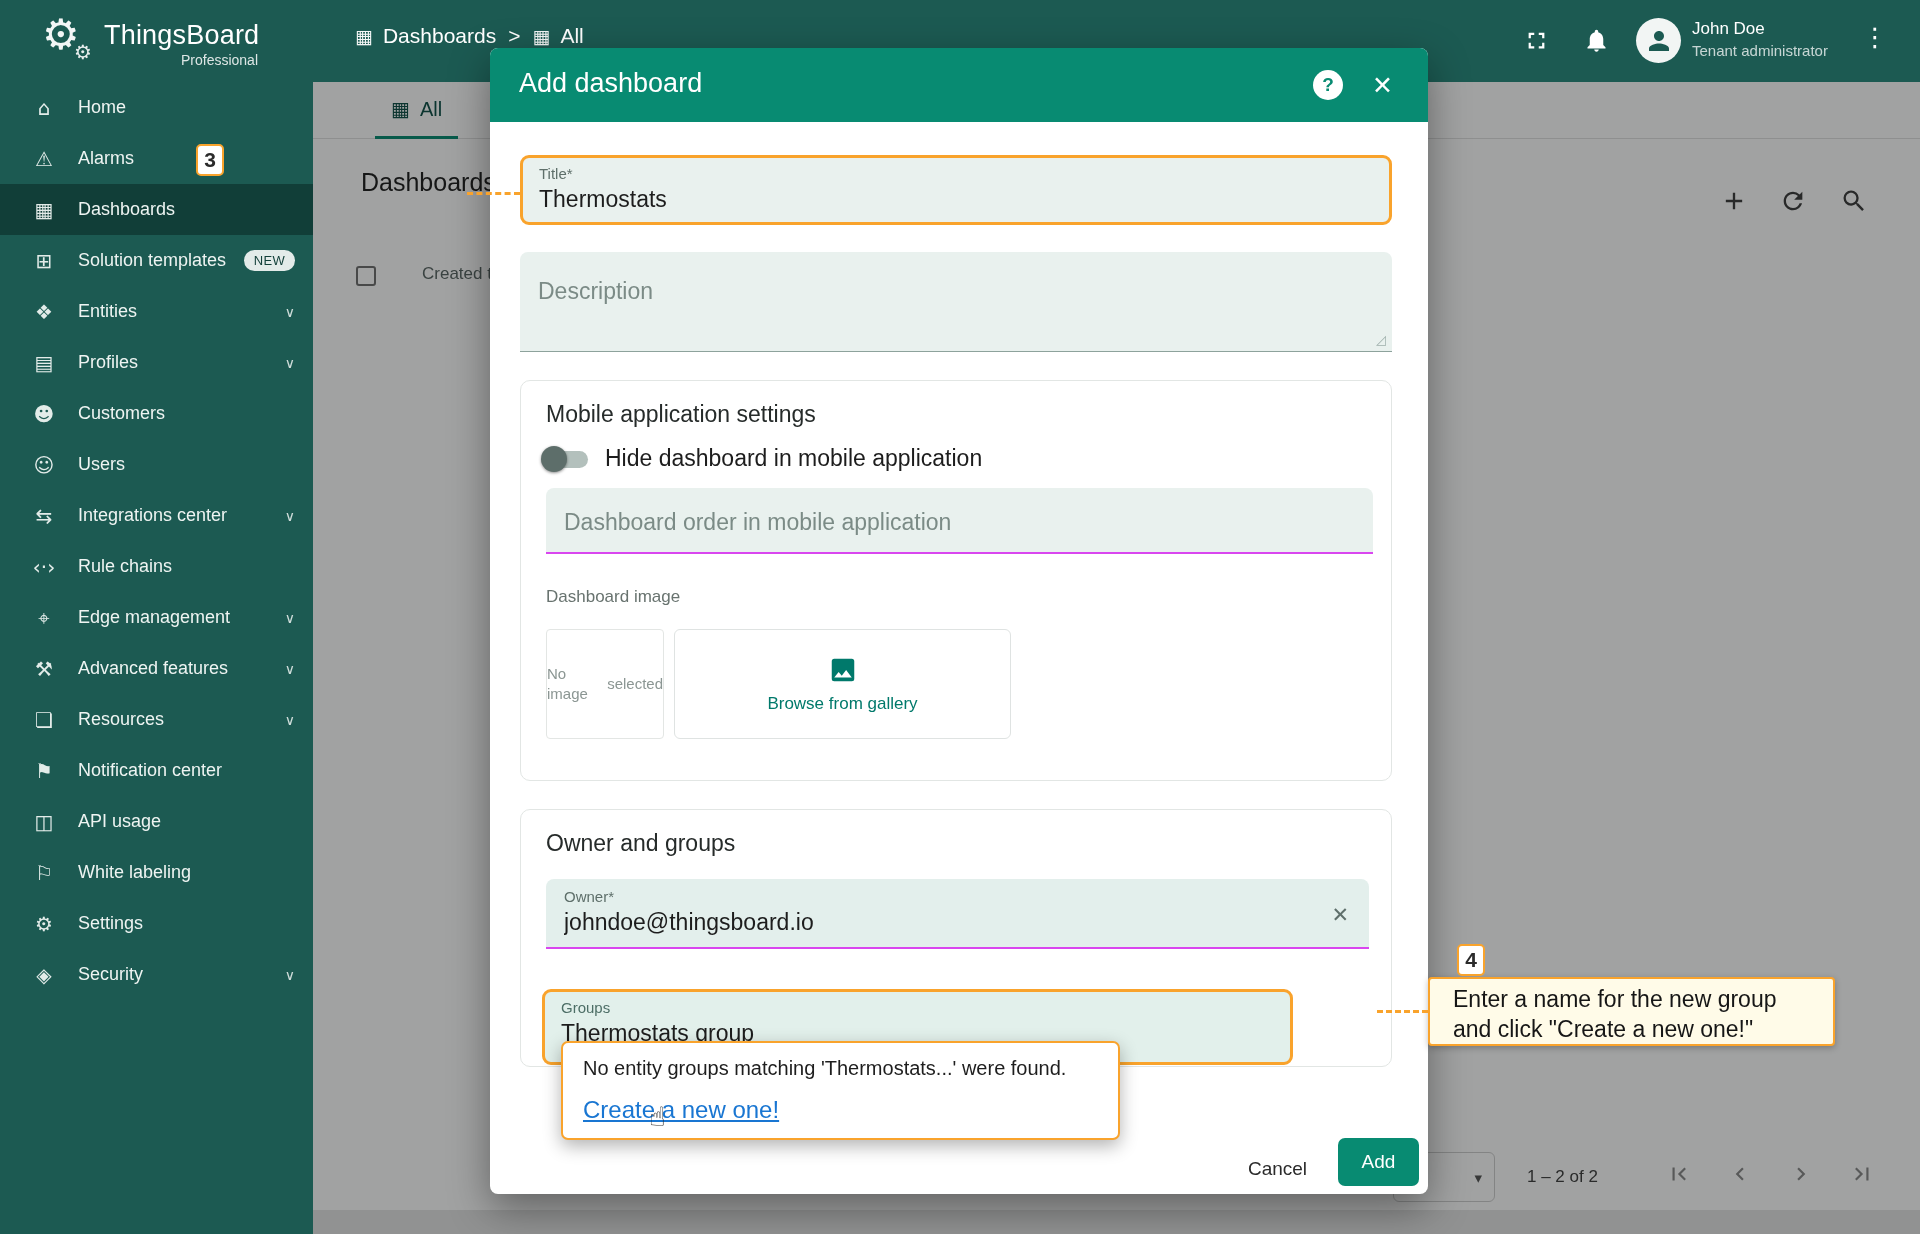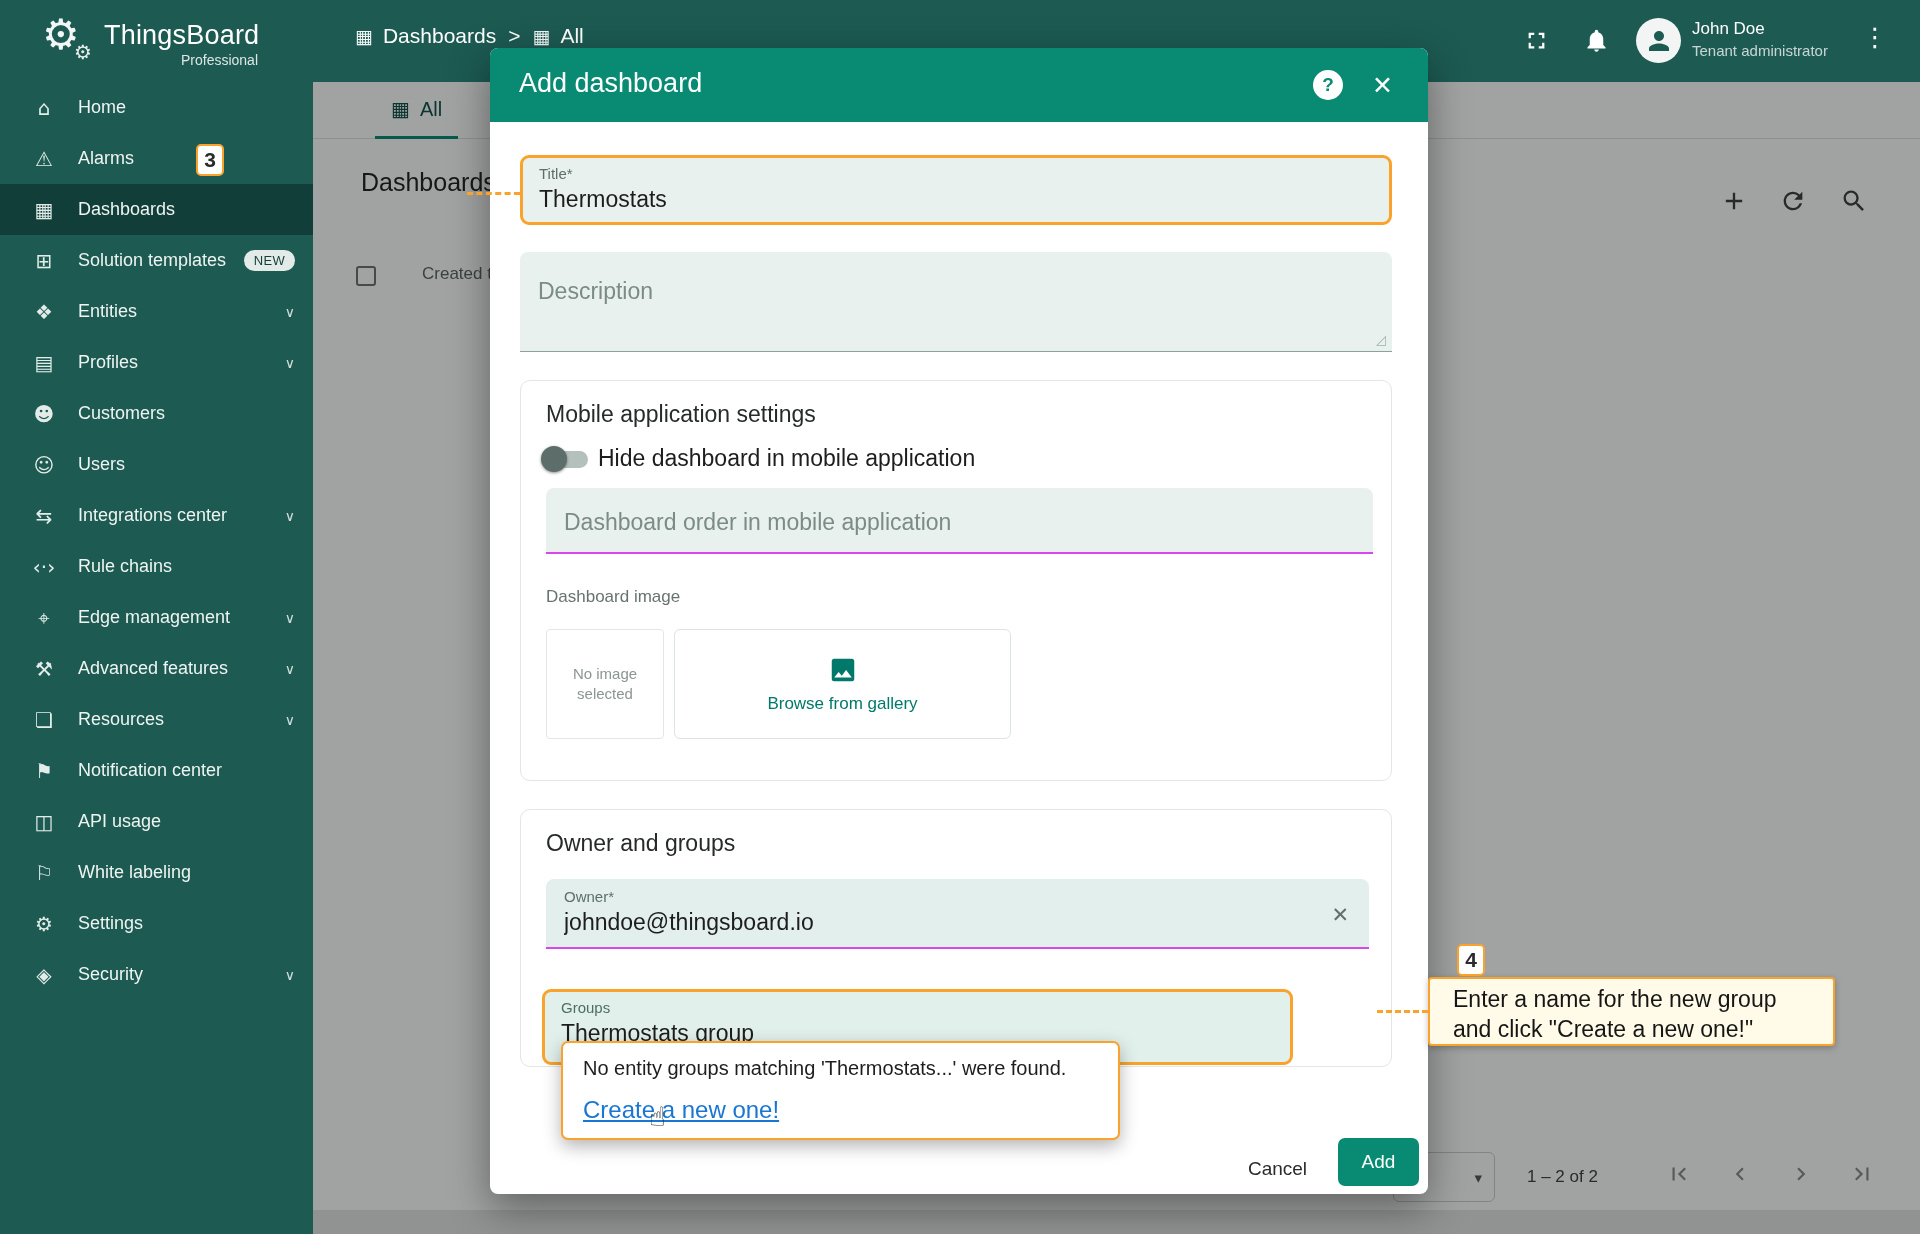--- a/index.html
+++ b/index.html
@@ -66,24 +66,24 @@
   .descbox textarea{width:100%;height:100%;border:0;background:transparent;outline:none;resize:none;font-family:inherit;font-size:23px;color:#1d1d1d;padding:26px 18px}
   .descbox textarea::placeholder{color:#7b8b86}
   .grip{position:absolute;right:6px;bottom:4px;font-size:13px;color:#9fb0ac;font-family:"DejaVu Sans",sans-serif}
   .field input::placeholder{color:#7b8b86}
 
   .card{position:absolute;left:30px;width:872px;border:1px solid #e2e6e4;border-radius:10px;background:#fff}
   .card-heading{position:absolute;left:25px;top:20px;font-size:23px;font-weight:500;color:#262b2a}
 
   .toggle-track{position:absolute;left:27px;top:70px;width:40px;height:17px;border-radius:9px;background:#b3c0bc;cursor:pointer}
   .toggle-knob{position:absolute;left:20px;top:65px;width:26px;height:26px;border-radius:50%;background:#5d6e6a;box-shadow:0 1px 3px rgba(0,0,0,.45);cursor:pointer}
-  .toggle-label{position:absolute;left:77px;top:64px;font-size:23px;color:#1d1d1d}
+  .toggle-label{position:absolute;left:84px;top:64px;font-size:23px;color:#1d1d1d}
 
   .img-label{position:absolute;left:25px;top:206px;font-size:17px;color:#68736f}
-  .noimg{position:absolute;left:25px;top:248px;width:118px;height:110px;border:1px solid #e3e6e4;border-radius:4px;display:flex;flex-direction:column;align-items:center;justify-content:center;font-size:15px;color:#8b9693;line-height:20px}
+  .noimg{position:absolute;left:25px;top:248px;width:118px;height:110px;border:1px solid #e3e6e4;border-radius:4px;display:flex;flex-direction:row;align-items:center;justify-content:center;font-size:15px;color:#8b9693;line-height:20px}
   .imgbtn{position:absolute;top:248px;height:110px;border:1px solid #dfe3e2;border-radius:6px;display:flex;flex-direction:column;align-items:center;justify-content:center;gap:9px;color:var(--teal-text,#00796b);font-size:17px;font-weight:500;cursor:pointer;background:#fff}
   .imgbtn svg{width:30px;height:30px}
 
   .owner-clear{position:absolute;right:20px;top:24px;font-size:21px;color:#5f6f6b;cursor:pointer;font-family:"DejaVu Sans",sans-serif}
 
   .btn-cancel{position:absolute;left:735px;top:1098px;width:105px;height:45px;background:transparent;border:0;font-size:19px;font-weight:500;color:#2b2b2b;cursor:pointer;font-family:inherit}
   .btn-add{position:absolute;left:848px;top:1090px;width:81px;height:48px;background:var(--accent,#088b72);border:0;border-radius:7px;font-size:19px;color:#fff;cursor:pointer;font-family:inherit}
 
   
   .acpanel{position:absolute;left:561px;top:1041px;width:559px;height:99px;background:#fff;border:2px solid var(--orange,#f9a32c);border-radius:7px;z-index:45;box-shadow:0 6px 18px rgba(0,0,0,.3);padding:14px 20px;overflow:hidden}

